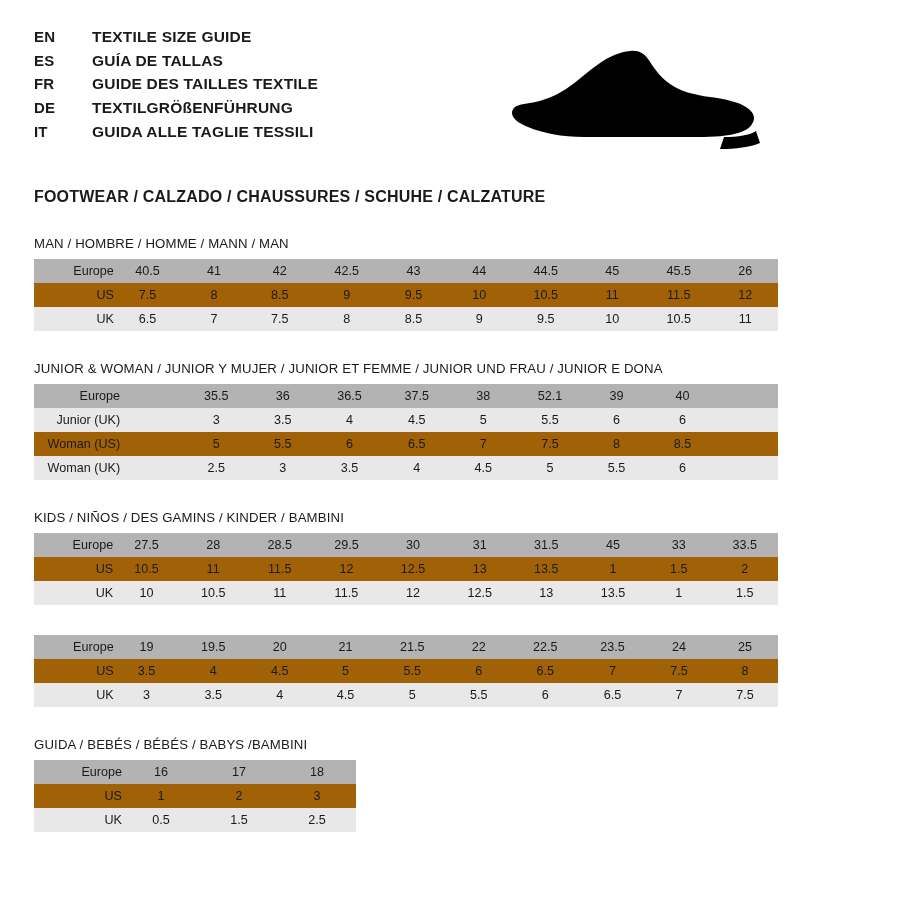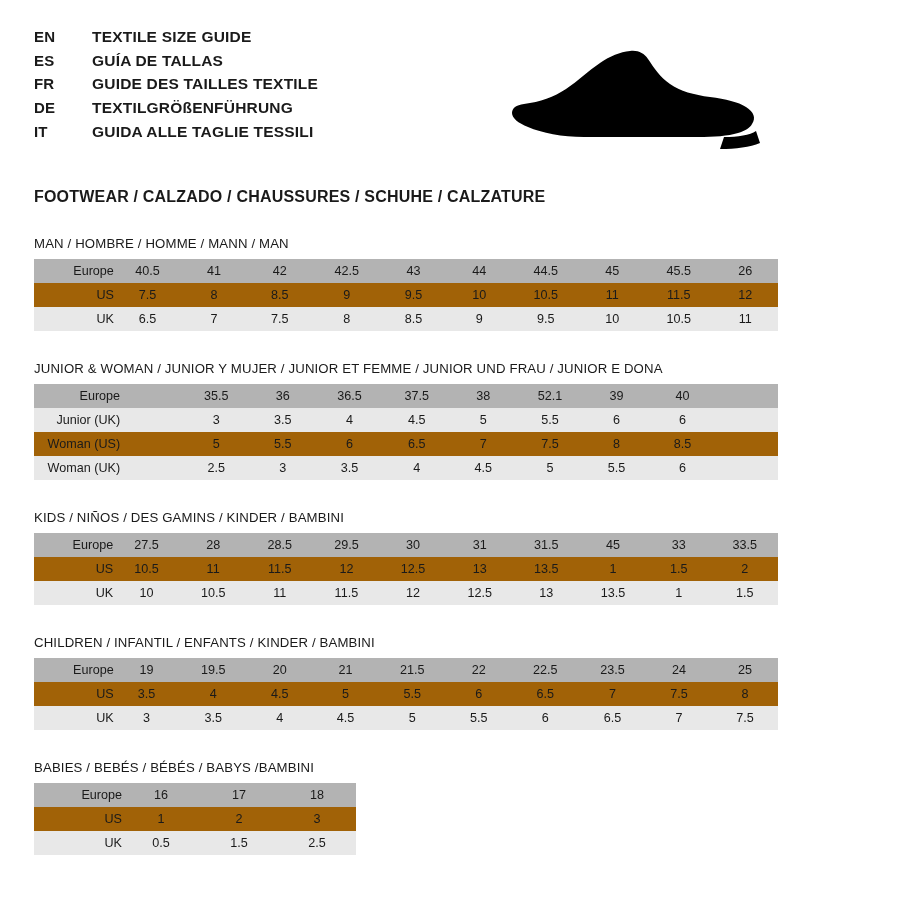--- a/index.html
+++ b/index.html
@@ -350,21 +350,20 @@
         <td>13</td>
         <td>13.5</td>
         <td>1</td>
         <td>1.5</td>
       </tr>
     </tbody>
       </table>
   </div>
 
   <div class="group">
-    <div class="group-title">CHILDREN / INFANTIL / ENFANTS / KINDER / BAMBINI</div>
     <table class="size">
       <colgroup>
         <col style="width:88px">
           <col style="width:78px">
           <col style="width:78px">
           <col style="width:78px">
           <col style="width:78px">
         <col style="width:78px">
           <col style="width:78px">
           <col style="width:78px">
@@ -410,21 +409,21 @@
         <td>6</td>
         <td>6.5</td>
         <td>7</td>
         <td>7.5</td>
       </tr>
     </tbody>
       </table>
   </div>
 
   <div class="group">
-    <div class="group-title">BABIES  / BEBÉS / BÉBÉS / BABYS /BAMBINI</div>
+    <div class="group-title">GUIDA  / BEBÉS / BÉBÉS / BABYS /BAMBINI</div>
     <table class="size">
       <colgroup>
         <col style="width:88px">
           <col style="width:78px">
           <col style="width:78px">
           <col style="width:78px">
       </colgroup>
       <tbody>
           <tr class="head">
         <td class="rowlabel">Europe</td>

